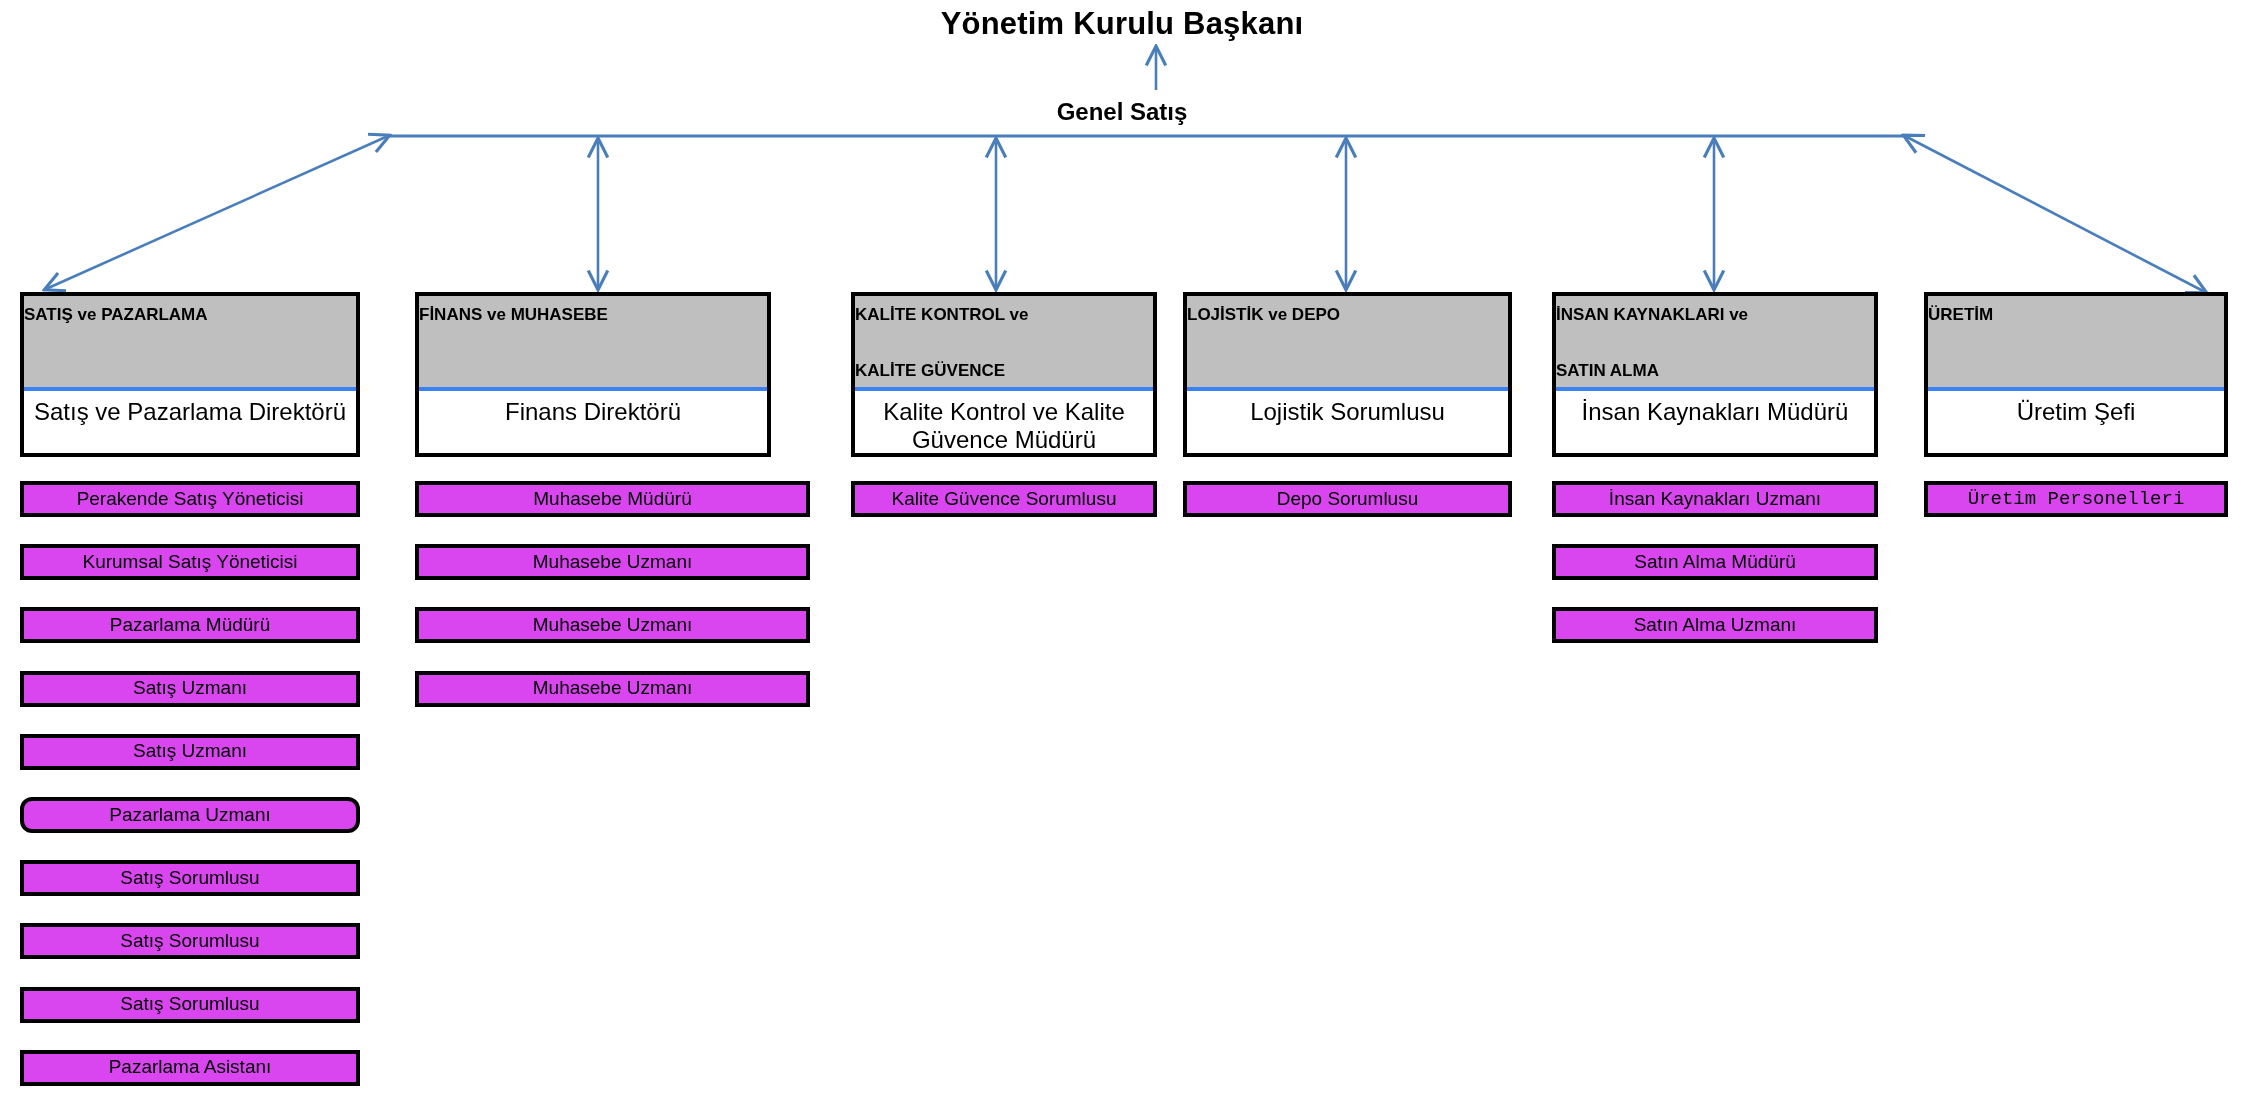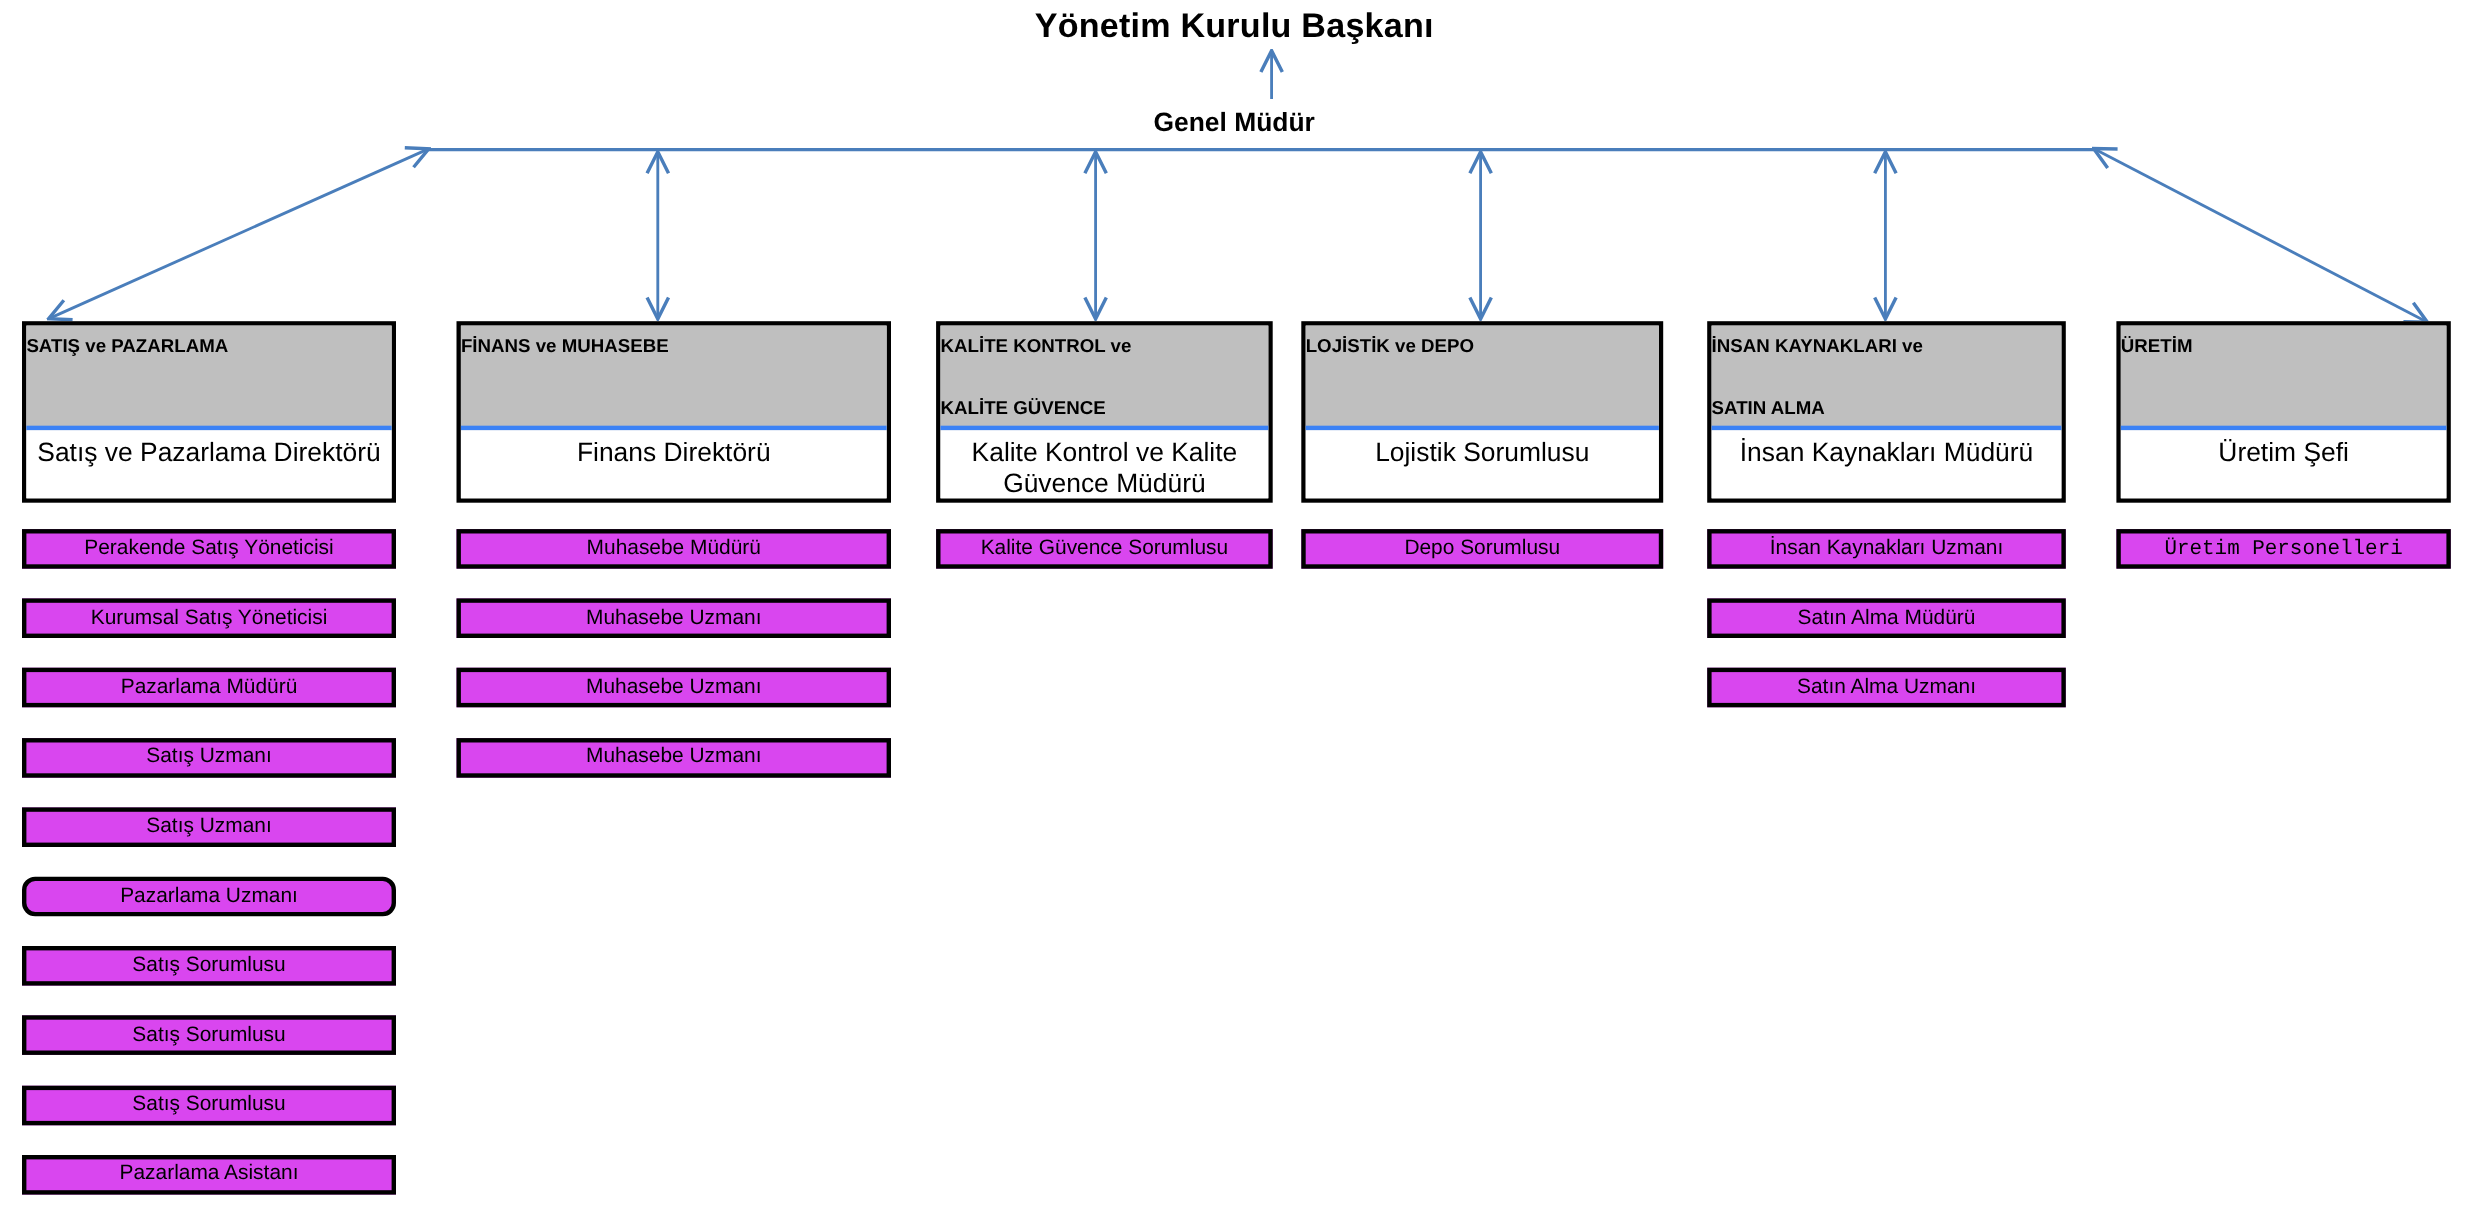--- a/index.html
+++ b/index.html
@@ -119,21 +119,21 @@
     line-height: 1.1;
   }
 </style>
 </head>
 <body>
 
 <div id="canvas">
 
   <div class="top-title" id="chairman-title">Yönetim Kurulu Başkanı</div>
 
-  <div class="top-title" id="gm-title">Genel Müdür</div>
+  <div class="top-title" id="gm-title">Genel Satış</div>
 
   <svg id="connectors" viewBox="0 0 2244 1104" width="2244" height="1104">
     <defs>
       <marker id="arrowEnd" viewBox="0 0 12 12" refX="10" refY="6" markerWidth="9" markerHeight="9" orient="auto-start-reverse" markerUnits="strokeWidth">
         <path d="M 1 1 L 11 6 L 1 11" fill="none" stroke="#4A7EBB" stroke-width="1.6"></path>
       </marker>
       <marker id="arrowStart" viewBox="0 0 12 12" refX="10" refY="6" markerWidth="9" markerHeight="9" orient="auto-start-reverse" markerUnits="strokeWidth">
         <path d="M 1 1 L 11 6 L 1 11" fill="none" stroke="#4A7EBB" stroke-width="1.6"></path>
       </marker>
     </defs>
@@ -156,21 +156,21 @@
     <div class="dept-block">
       <div class="dept-header single">
         <div class="hdr-line1">SATIŞ ve PAZARLAMA</div>
       </div>
       <div class="dept-lead">
         <span>Satış ve Pazarlama Direktörü</span>
       </div>
     </div>
   </div>
 
-  <div class="column" id="col-1" style="left:415px; width:395px;">
+  <div class="column" id="col-1" style="left:415px; width:356px;">
     <div class="dept-block">
       <div class="dept-header single">
         <div class="hdr-line1">FİNANS ve MUHASEBE</div>
       </div>
       <div class="dept-lead">
         <span>Finans Direktörü</span>
       </div>
     </div>
   </div>
 

